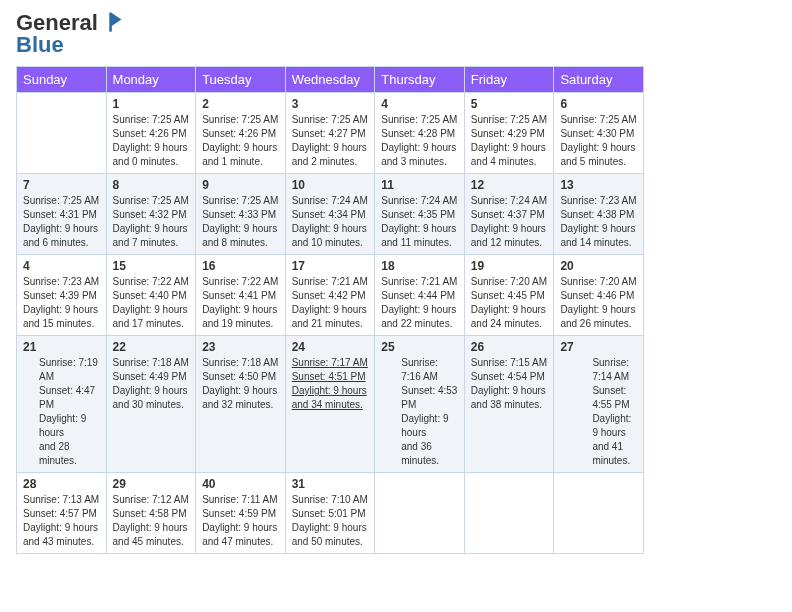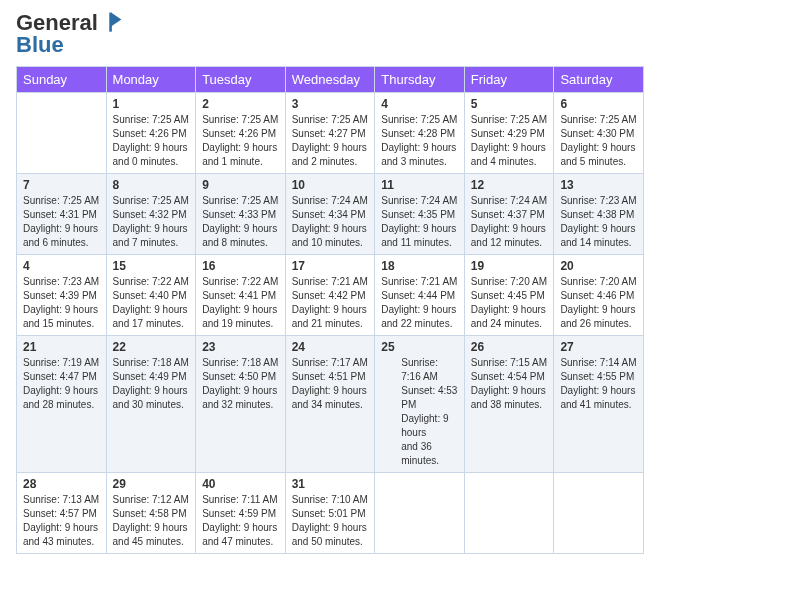--- a/index.html
+++ b/index.html
@@ -255,63 +255,63 @@
             <span class="day-num">20</span>
             <div class="day-info" style="white-space: pre-line;">Sunrise: 7:20 AM
 Sunset: 4:46 PM
 Daylight: 9 hours
 and 26 minutes.</div>
           </td>
         </tr>
         <tr>
           <td>
             <span class="day-num">21</span>
-            <div class="day-info" style="white-space: pre-line;">Sunrise: 7:19 AM
+            <div class="day-info" style="white-space: pre-line; margin-left: 16px;">Sunrise: 7:19 AM
 Sunset: 4:47 PM
 Daylight: 9 hours
 and 28 minutes.</div>
           </td>
           <td>
             <span class="day-num">22</span>
             <div class="day-info" style="white-space: pre-line;">Sunrise: 7:18 AM
 Sunset: 4:49 PM
 Daylight: 9 hours
 and 30 minutes.</div>
           </td>
           <td>
             <span class="day-num">23</span>
             <div class="day-info" style="white-space: pre-line;">Sunrise: 7:18 AM
 Sunset: 4:50 PM
 Daylight: 9 hours
 and 32 minutes.</div>
           </td>
           <td>
             <span class="day-num">24</span>
-            <div class="day-info" style="white-space: pre-line;">Sunrise: 7:17 AM
+            <div class="day-info" style="white-space: pre-line; text-decoration: underline;">Sunrise: 7:17 AM
 Sunset: 4:51 PM
 Daylight: 9 hours
 and 34 minutes.</div>
           </td>
           <td>
             <span class="day-num">25</span>
             <div class="day-info" style="white-space: pre-line; margin-left: 20px;">Sunrise: 7:16 AM
 Sunset: 4:53 PM
 Daylight: 9 hours
 and 36 minutes.</div>
           </td>
           <td>
             <span class="day-num">26</span>
             <div class="day-info" style="white-space: pre-line;">Sunrise: 7:15 AM
 Sunset: 4:54 PM
 Daylight: 9 hours
 and 38 minutes.</div>
           </td>
           <td>
             <span class="day-num">27</span>
-            <div class="day-info" style="white-space: pre-line;">Sunrise: 7:14 AM
+            <div class="day-info" style="white-space: pre-line; margin-left: 32px;">Sunrise: 7:14 AM
 Sunset: 4:55 PM
 Daylight: 9 hours
 and 41 minutes.</div>
           </td>
         </tr>
         <tr>
           <td>
             <span class="day-num">28</span>
             <div class="day-info" style="white-space: pre-line;">Sunrise: 7:13 AM
 Sunset: 4:57 PM

